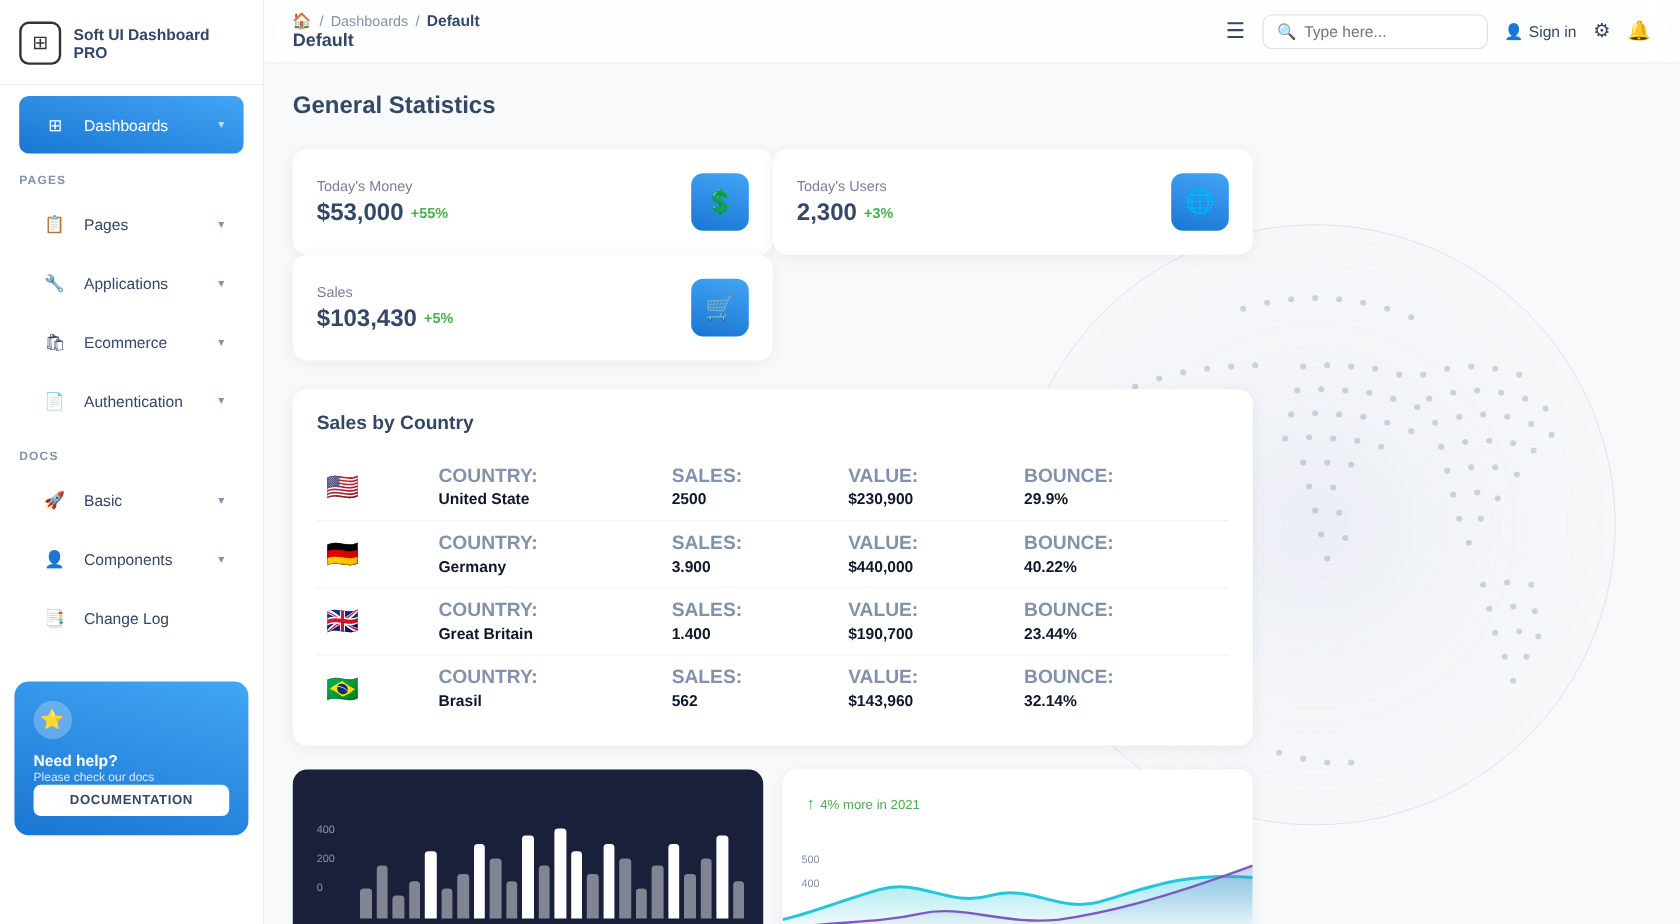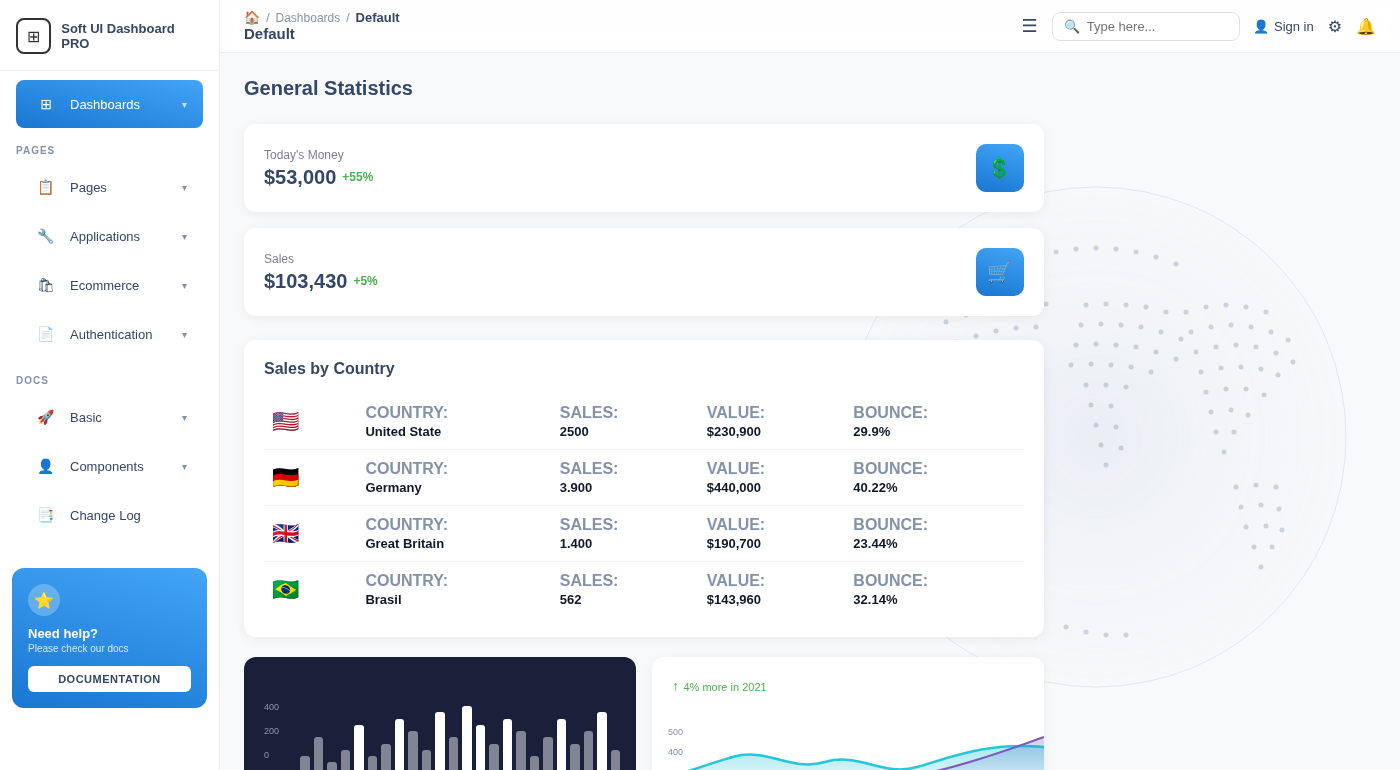--- a/index.html
+++ b/index.html
@@ -67,21 +67,21 @@
     }
     .help-star {
       width: 32px; height: 32px;
       background: rgba(255,255,255,0.25);
       border-radius: 50%;
       display: flex; align-items: center; justify-content: center;
       font-size: 16px; color: #fff;
       margin-bottom: 10px;
     }
     .help-title { color: #fff; font-size: 13px; font-weight: 700; margin-bottom: 2px; }
-    .help-subtitle { color: rgba(255,255,255,0.8); font-size: 10px; margin-bottom: 12px; }
+    .help-subtitle { color: rgba(255,255,255,0.8); font-size: 10px; }
     .help-btn {
       display: block;
       background: #fff;
       color: #344767;
       text-align: center;
       border: none;
       border-radius: 6px;
       padding: 7px;
       font-size: 11px;
       font-weight: 700;
@@ -131,22 +131,21 @@
       overflow-y: auto;
       padding: 24px;
       position: relative;
     }
 
     .page-heading { font-size: 20px; font-weight: 700; color: #344767; margin-bottom: 24px; }
 
     
     .stats-row {
       display: grid;
-      grid-template-columns: 1fr;
-      gap: 16px;
+      grid-template-columns: 1fr 1fr;
       max-width: 800px;
       margin-bottom: 24px;
     }
     .stat-card {
       background: #fff;
       border-radius: 12px;
       padding: 20px 20px 20px 20px;
       display: flex;
       align-items: center;
       justify-content: space-between;
@@ -484,20 +483,30 @@
             <div class="stat-label">Today's Money</div>
             <div class="stat-value">
               <span>$53,000</span>
               <span class="stat-change positive">+55%</span>
             </div>
           </div>
           <div class="stat-icon-box">💲</div>
         </div>
 
 
+        <div class="stat-card">
+          <div>
+            <div class="stat-label">Today's Users</div>
+            <div class="stat-value">
+              <span>2,300</span>
+              <span class="stat-change positive">+3%</span>
+            </div>
+          </div>
+          <div class="stat-icon-box">🌐</div>
+        </div>
 
         <div class="stat-card">
           <div>
             <div class="stat-label">Sales</div>
             <div class="stat-value">
               <span>$103,430</span>
               <span class="stat-change positive">+5%</span>
             </div>
           </div>
           <div class="stat-icon-box">🛒</div>

